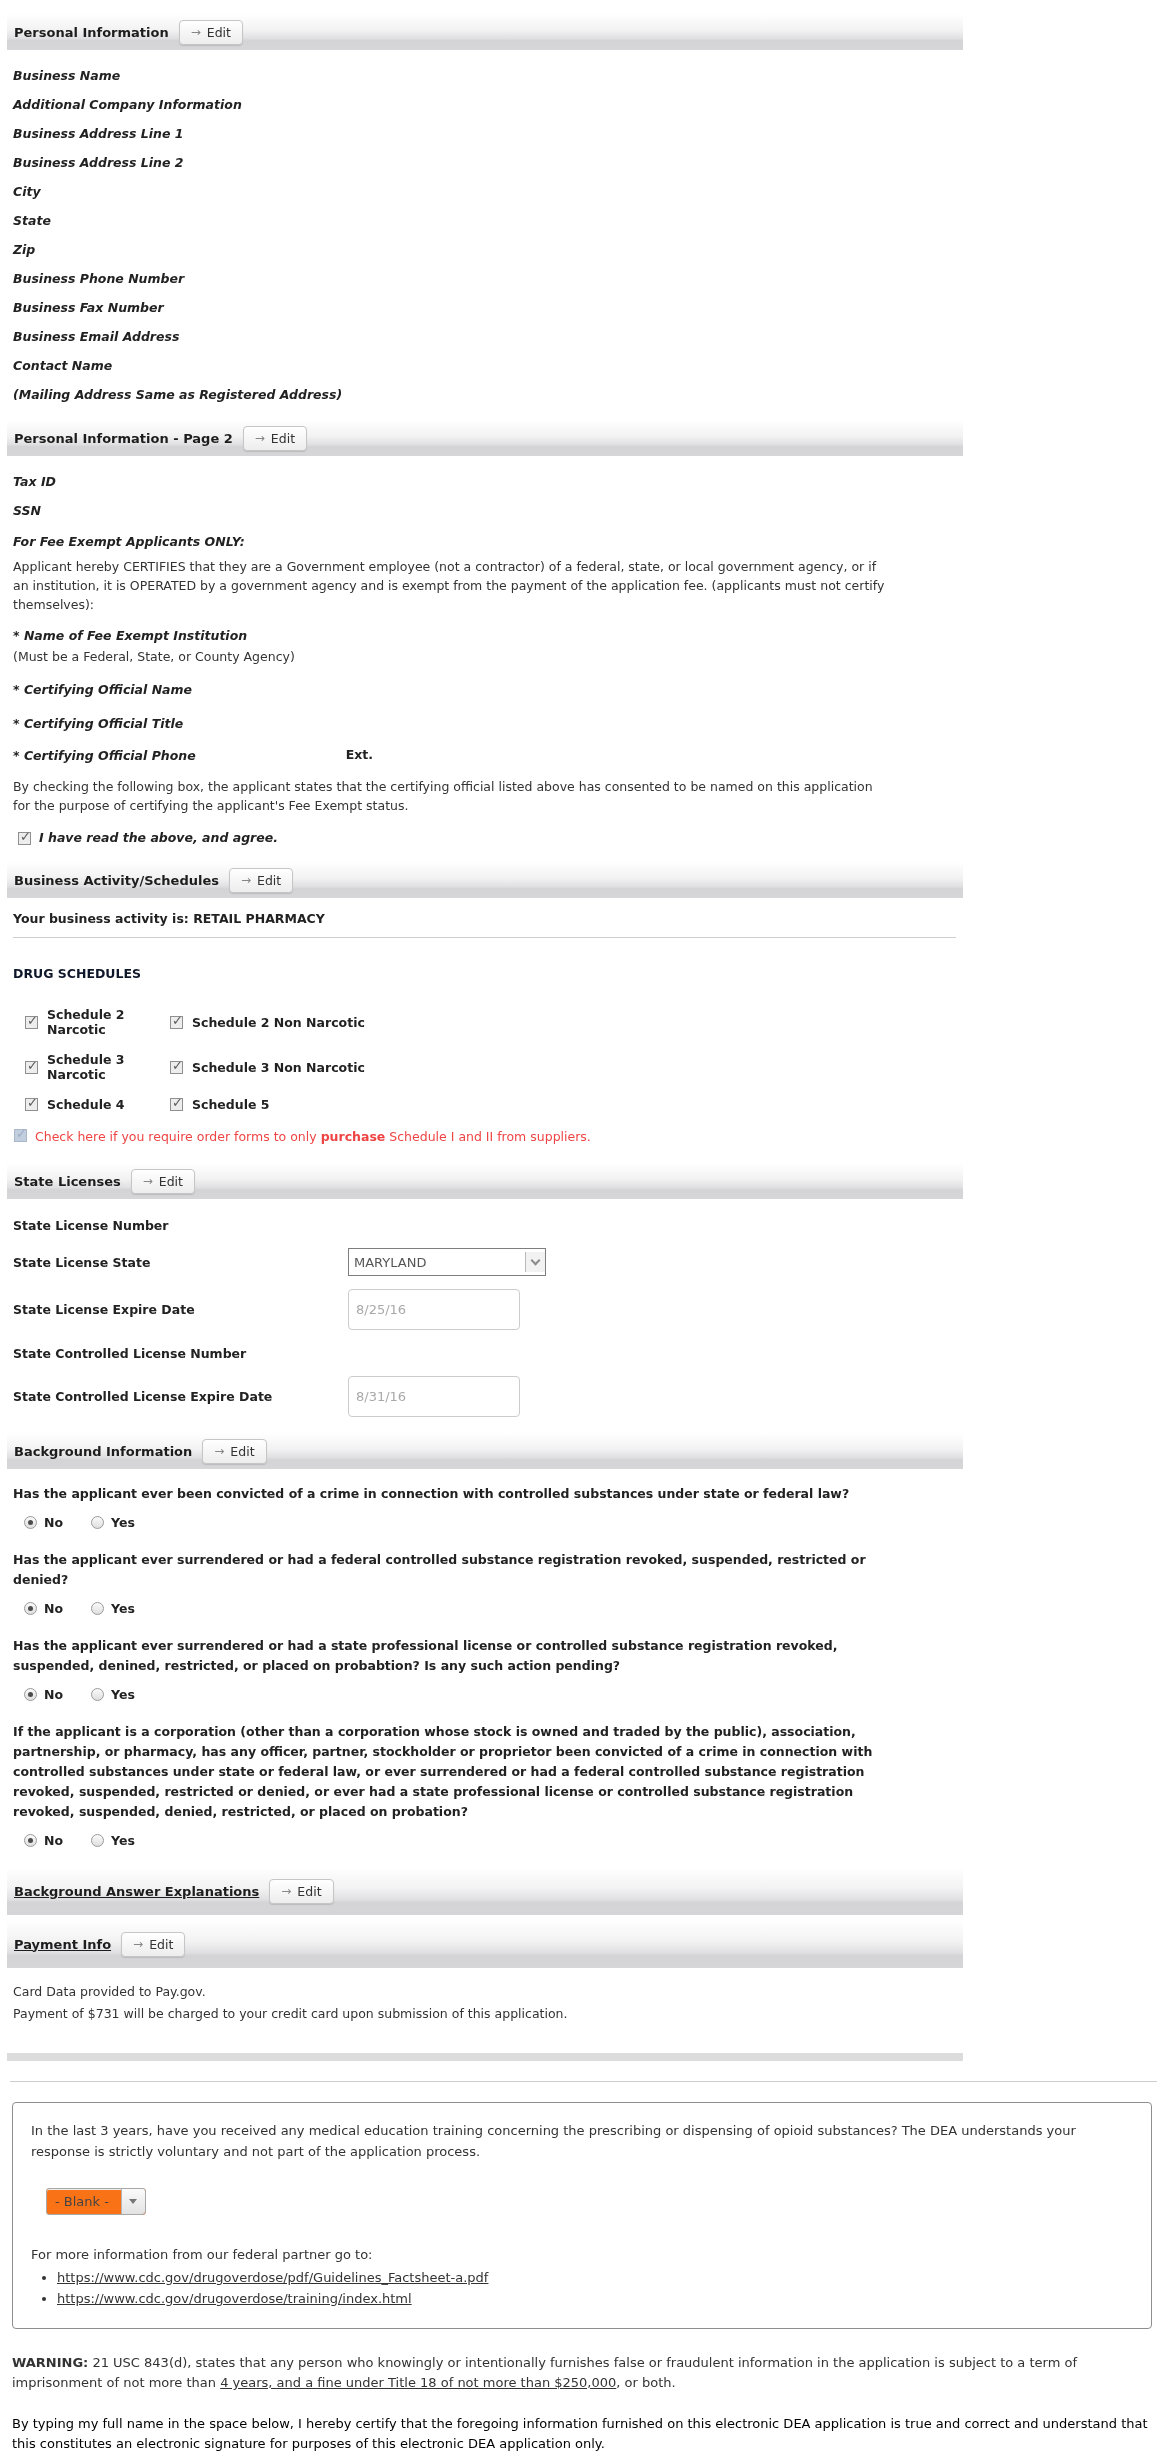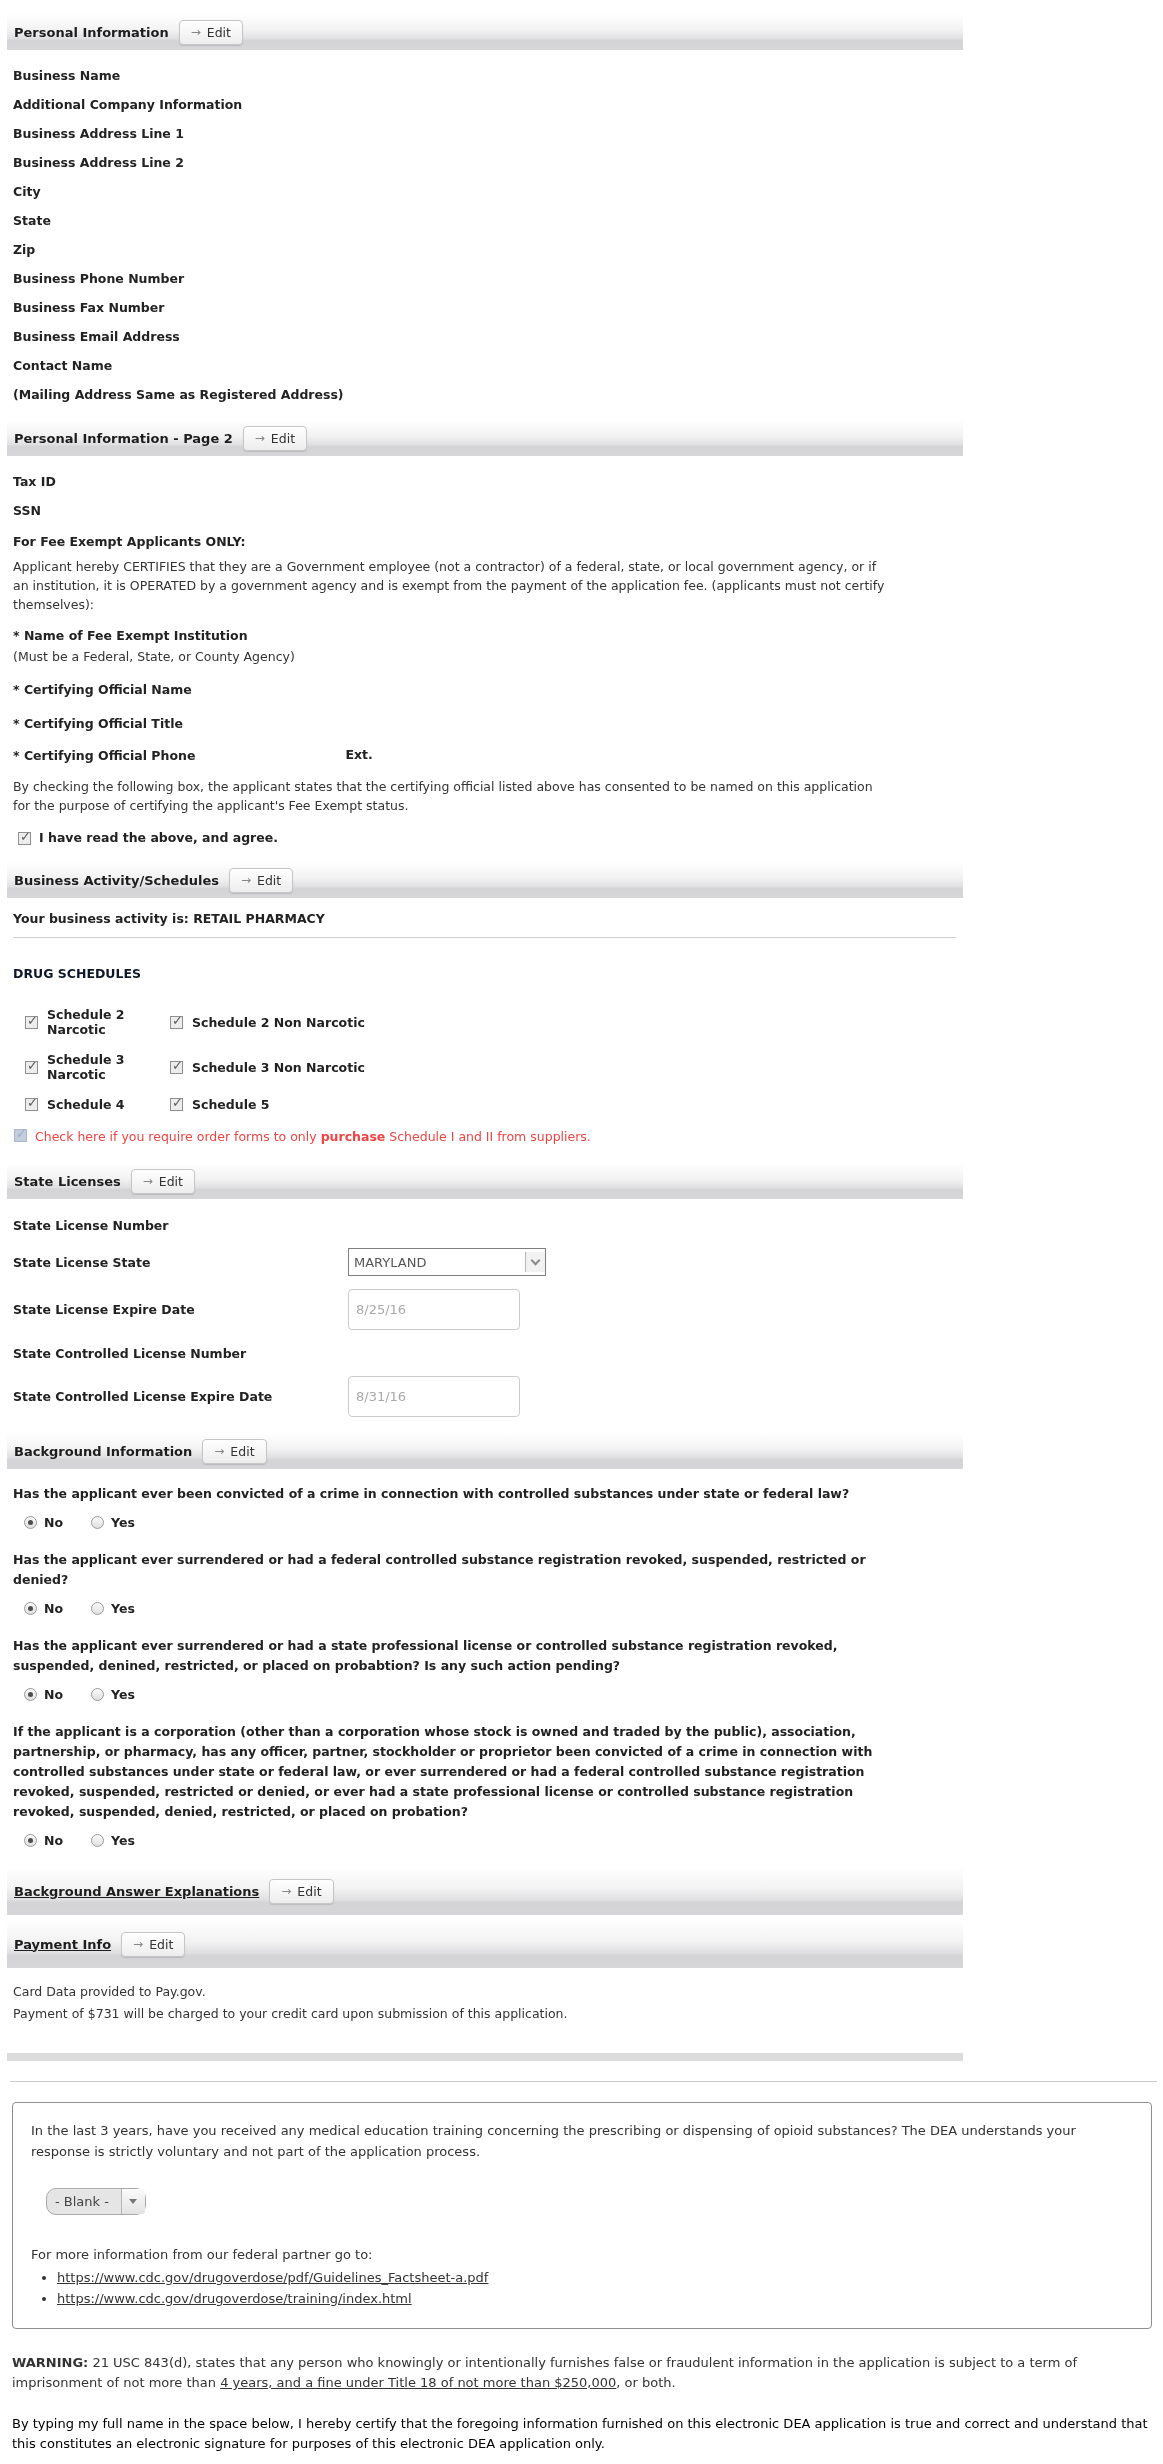--- a/index.html
+++ b/index.html
@@ -18,21 +18,21 @@
 
   .btn {
     display: inline-flex; align-items: center; gap: 6px;
     border: 1px solid #c6c6c6; border-radius: 4px;
     background: linear-gradient(#ffffff, #ededed);
     padding: 4px 11px; font-size: 12.5px; color: #333;
     box-shadow: 0 1px 1px rgba(0,0,0,.12); cursor: pointer; white-space: nowrap;
   }
   .btn .ico { color: #868686; font-size: 12px; line-height: 1; }
 
-  .flabel { font-size: 12.5px; font-weight: bold; color: #222; margin: 11px 0 0 13px; line-height: 18px; }
+  .flabel { font-size: 12.5px; font-weight: bold; color: #222; margin: 11px 0 0 13px; line-height: 18px; font-style: italic; }
   .flabel.first { margin-top: 17px; }
   .para { font-size: 12.5px; color: #333; margin: 6px 0 0 13px; line-height: 19px; white-space: pre-line; }
   .note { font-size: 12.5px; color: #333; margin: 2px 0 0 13px; line-height: 19px; }
 
   .phone-row { display: flex; margin: 14px 0 0 13px; }
   .phone-row .ext { margin-left: 150px; font-size: 12.5px; font-weight: bold; color: #222; }
 
   
   .cb { display: inline-block; width: 13px; height: 13px; border: 1px solid #8f8f8f; background: #ededed; position: relative; vertical-align: -2px; flex: none; }
   .cb.checked::after { content: "\2713"; position: absolute; left: 1px; top: -4px; font-size: 13px; font-weight: bold; color: #5a5a5a; }
@@ -67,21 +67,21 @@
 
   .pay-line { font-size: 12.5px; color: #333; margin: 5px 0 0 13px; line-height: 17px; }
   .pay-line.first { margin-top: 15px; }
 
   .divider-bar { width: 956px; height: 8px; background: #dcdcdc; margin: 31px 0 0 7px; }
   .thin-hr { width: 1147px; border-top: 1px solid #ccc; margin: 20px 0 0 10px; }
 
   
   .survey-box { width: 1140px; margin: 20px 0 0 12px; border: 1px solid #8e8e8e; border-radius: 4px; padding: 17px 16px 22px 18px; }
   .survey-q { font-size: 13px; color: #333; line-height: 21px; white-space: pre-line; }
-  .blank-select { display: inline-flex; border: 1px solid #a8a8a8; border-radius: 10px; background: #e5e5e5; height: 27px; margin: 26px 0 0 15px; box-shadow: inset 0 1px 0 #ececec; align-items: stretch; cursor: pointer; }
+  .blank-select { display: inline-flex; border: 1px solid #a8a8a8; border-radius: 3px; background: #f97316; height: 27px; margin: 26px 0 0 15px; box-shadow: inset 0 1px 0 #ececec; align-items: stretch; cursor: pointer; }
   .blank-text { padding: 5px 12px 0 8px; font-size: 13px; color: #444; min-width: 64px; }
   .blank-arrow { width: 24px; border-left: 1px solid #b5b5b5; background: linear-gradient(#fbfbfb, #e2e2e2); display: flex; align-items: center; justify-content: center; border-radius: 0 3px 3px 0; }
   .tri { width: 0; height: 0; border-left: 4px solid transparent; border-right: 4px solid transparent; border-top: 5px solid #767676; }
   .survey-info { font-size: 13px; color: #333; margin-top: 32px; }
   .survey-links { margin: 8px 0 0 26px; }
   .survey-links li { font-size: 13px; color: #333; margin-top: 6px; }
   .survey-links a { color: #333; text-decoration: underline; cursor: pointer; }
 
   
   .wide { width: 1140px; margin-left: 12px; }

